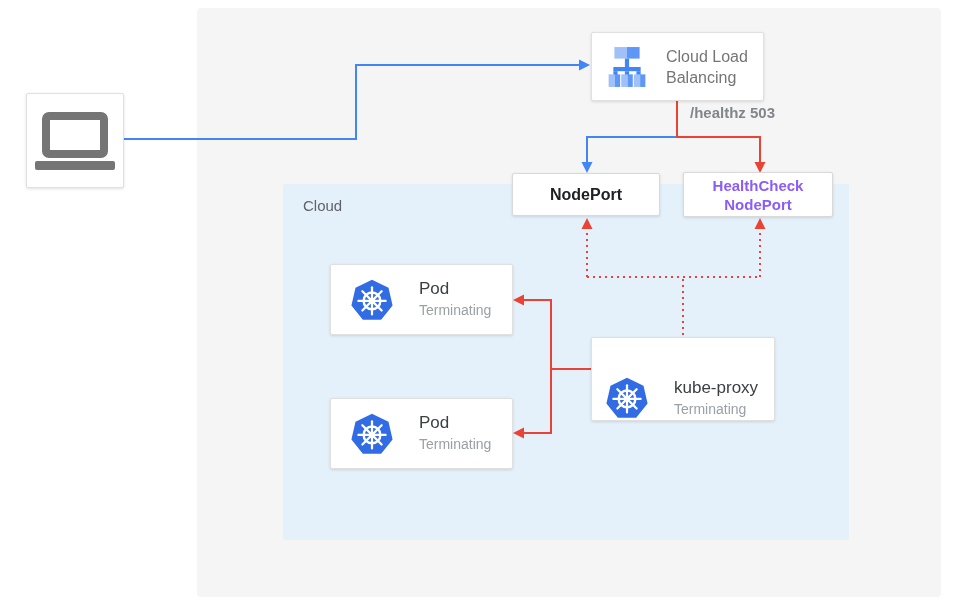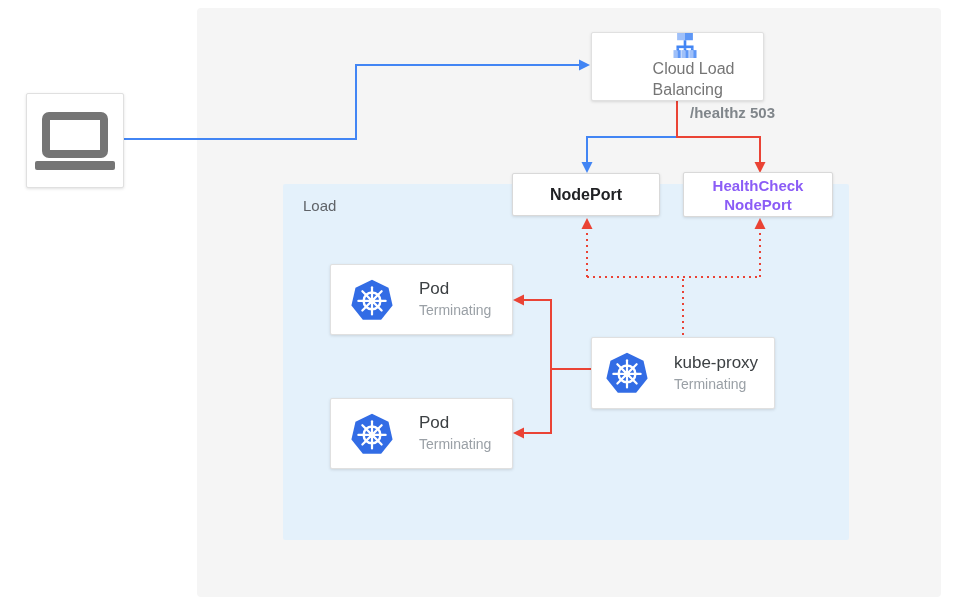--- a/index.html
+++ b/index.html
@@ -28,30 +28,30 @@
   .line-red{fill:none;stroke:var(--red);stroke-width:2px;}
   .line-red-dotted{fill:none;stroke:var(--red);stroke-width:2px;stroke-dasharray:2 4;}
   .head-blue{fill:var(--blue);stroke:none;}
   .head-red{fill:var(--red);stroke:none;}
   .card{
     position:absolute;background:#ffffff;border:1px solid var(--card-border);
     border-radius:2px;box-shadow:0 1px 3px rgba(0,0,0,0.12);box-sizing:border-box;
     display:flex;align-items:center;
   }
   .card-laptop{left:26px;top:93px;width:98px;height:95px;justify-content:center;}
-  .card-clb{left:591px;top:32px;width:173px;height:69px;padding-left:14px;flex-direction:column;}
+  .card-clb{left:591px;top:32px;width:173px;height:69px;padding-left:14px;}
   .card-clb .clb-text{margin-left:18px;font-size:16px;line-height:21px;color:#757575;}
   .card-nodeport{left:512px;top:173px;width:148px;height:43px;justify-content:center;border-color:#d9d9d9;}
   .card-nodeport .np-label{font-size:16px;font-weight:bold;color:#202124;}
   .card-hcnp{left:683px;top:172px;width:150px;height:45px;justify-content:center;text-align:center;border-color:#d9d9d9;}
   .card-hcnp .hcnp-text{font-size:15px;font-weight:bold;color:#8b5cf6;line-height:19px;}
   .card-pod{width:183px;height:71px;padding-left:18px;}
   .card-pod-1{left:330px;top:264px;}
   .card-pod-2{left:330px;top:398px;}
-  .card-kubeproxy{left:591px;top:337px;width:184px;height:72px;padding-left:12px;}
+  .card-kubeproxy{left:591px;top:337px;width:184px;height:84px;padding-left:12px;align-items:flex-end;}
   .k8s-icon{width:46px;height:44px;flex:none;}
   .pod-text,.kp-text{margin-left:24px;}
   .pod-title,.kp-title{font-size:17px;color:var(--text-dark);line-height:22px;}
   .pod-status,.kp-subtitle{font-size:14px;color:var(--text-gray);line-height:21px;}
   .healthz-label{
     position:absolute;left:690px;top:104px;font-size:15px;font-weight:bold;
     color:var(--label-gray);white-space:nowrap;
   }
   .hidden-defs{position:absolute;width:0;height:0;overflow:hidden;}
 </style>
@@ -76,21 +76,21 @@
       <circle cx="50" cy="52" r="7" fill="#ffffff"></circle>
     </symbol>
   </defs>
 </svg>
 
 <div class="canvas">
 
   <div class="panel"></div>
 
   <div class="nodes-container">
-    <div class="nodes-label">Load</div>
+    <div class="nodes-label">Cloud</div>
   </div>
 
   <svg class="connectors" viewBox="0 0 953 612">
 
     <polyline class="line-blue" points="124,139 356,139 356,65 580,65"></polyline>
     <polygon class="head-blue" points="590,65 579,59.5 579,70.5"></polygon>
 
     <polyline class="line-blue" points="677,137 587,137 587,163"></polyline>
     <polygon class="head-blue" points="587,173 581.5,162 592.5,162"></polygon>
 

